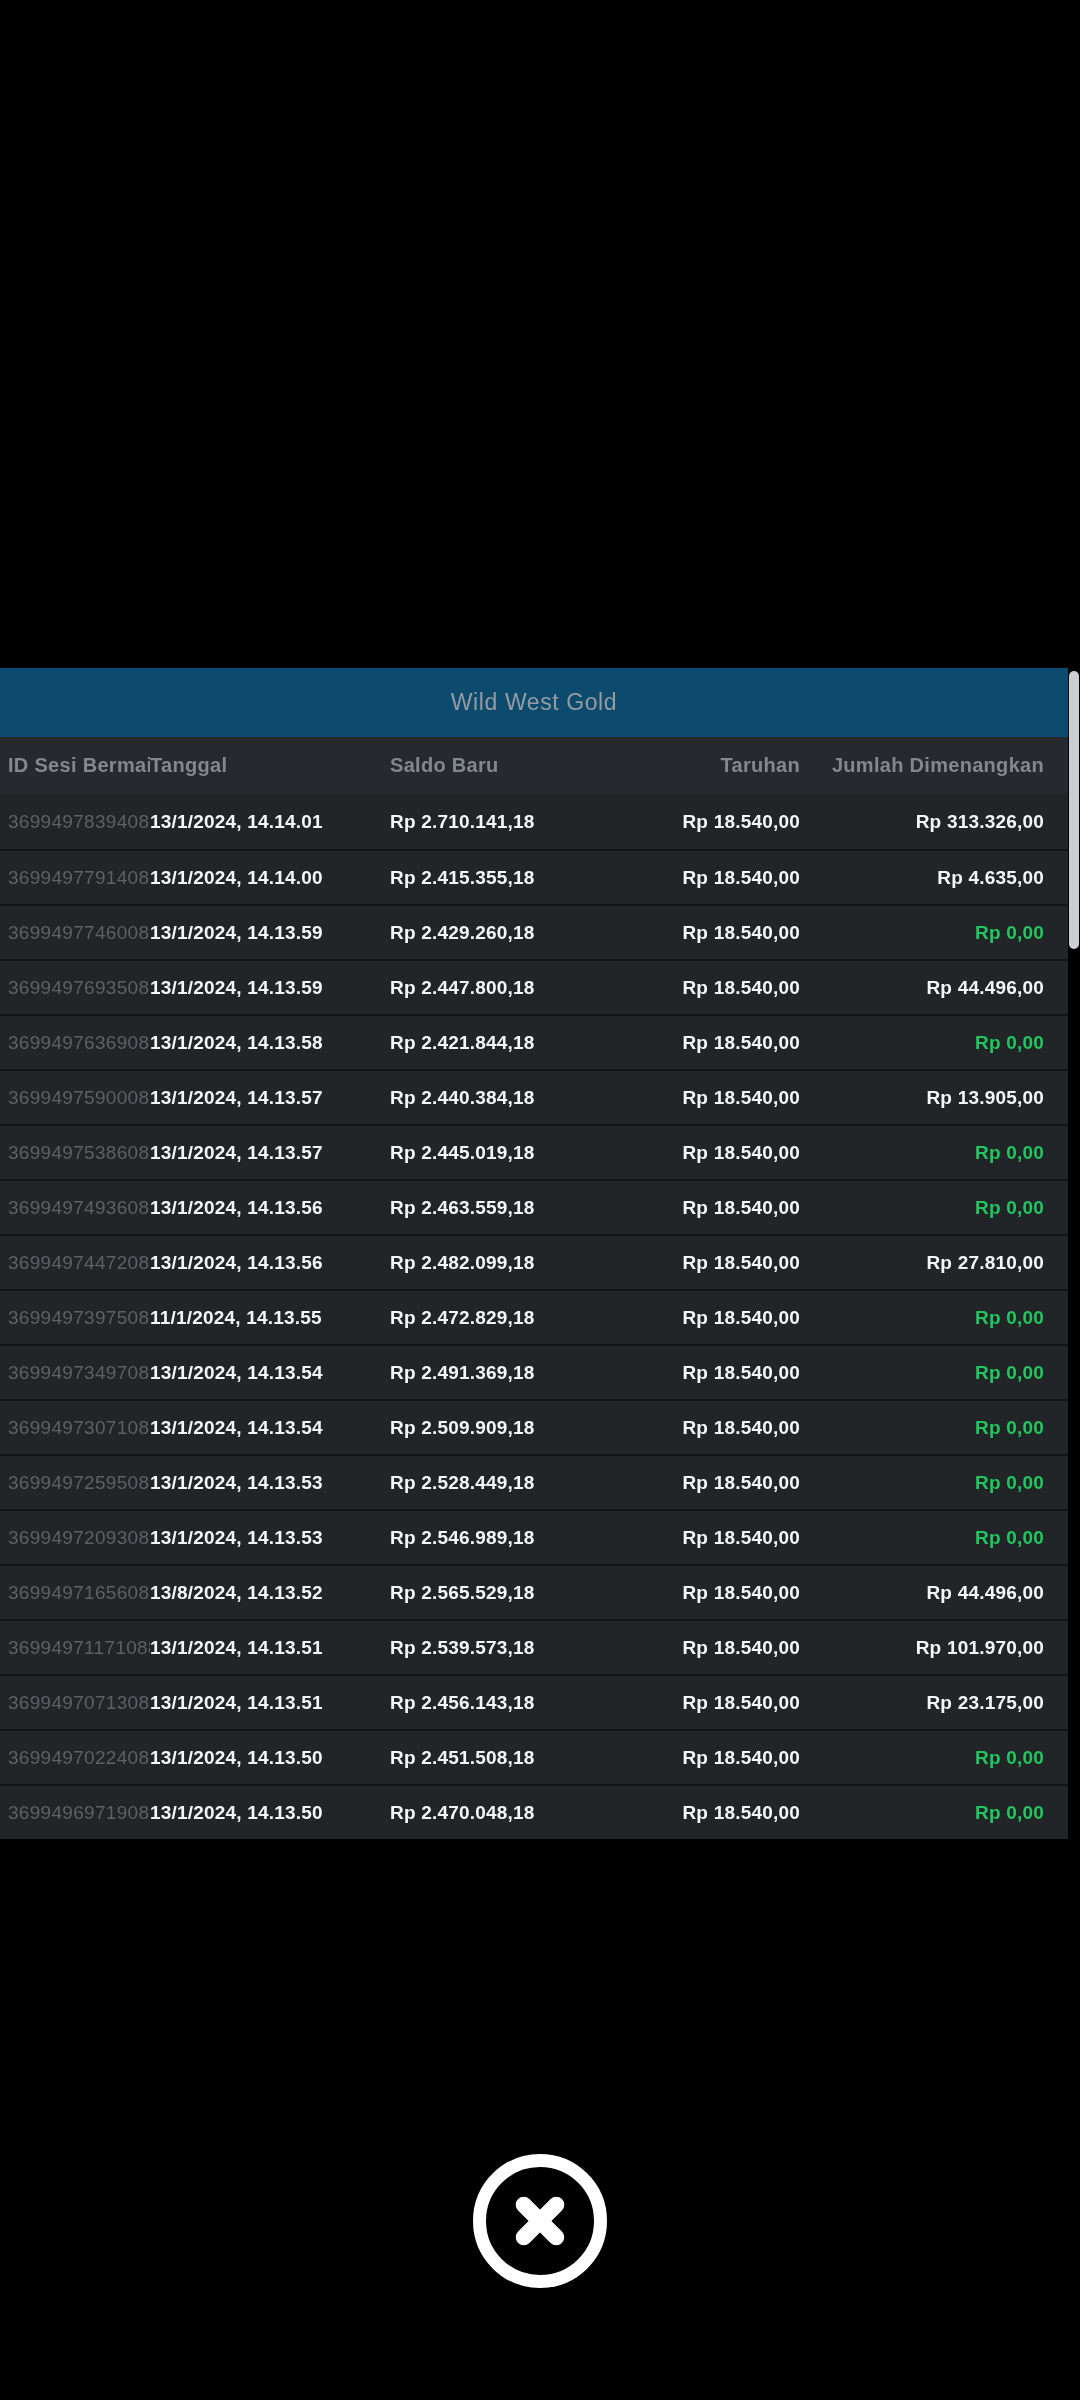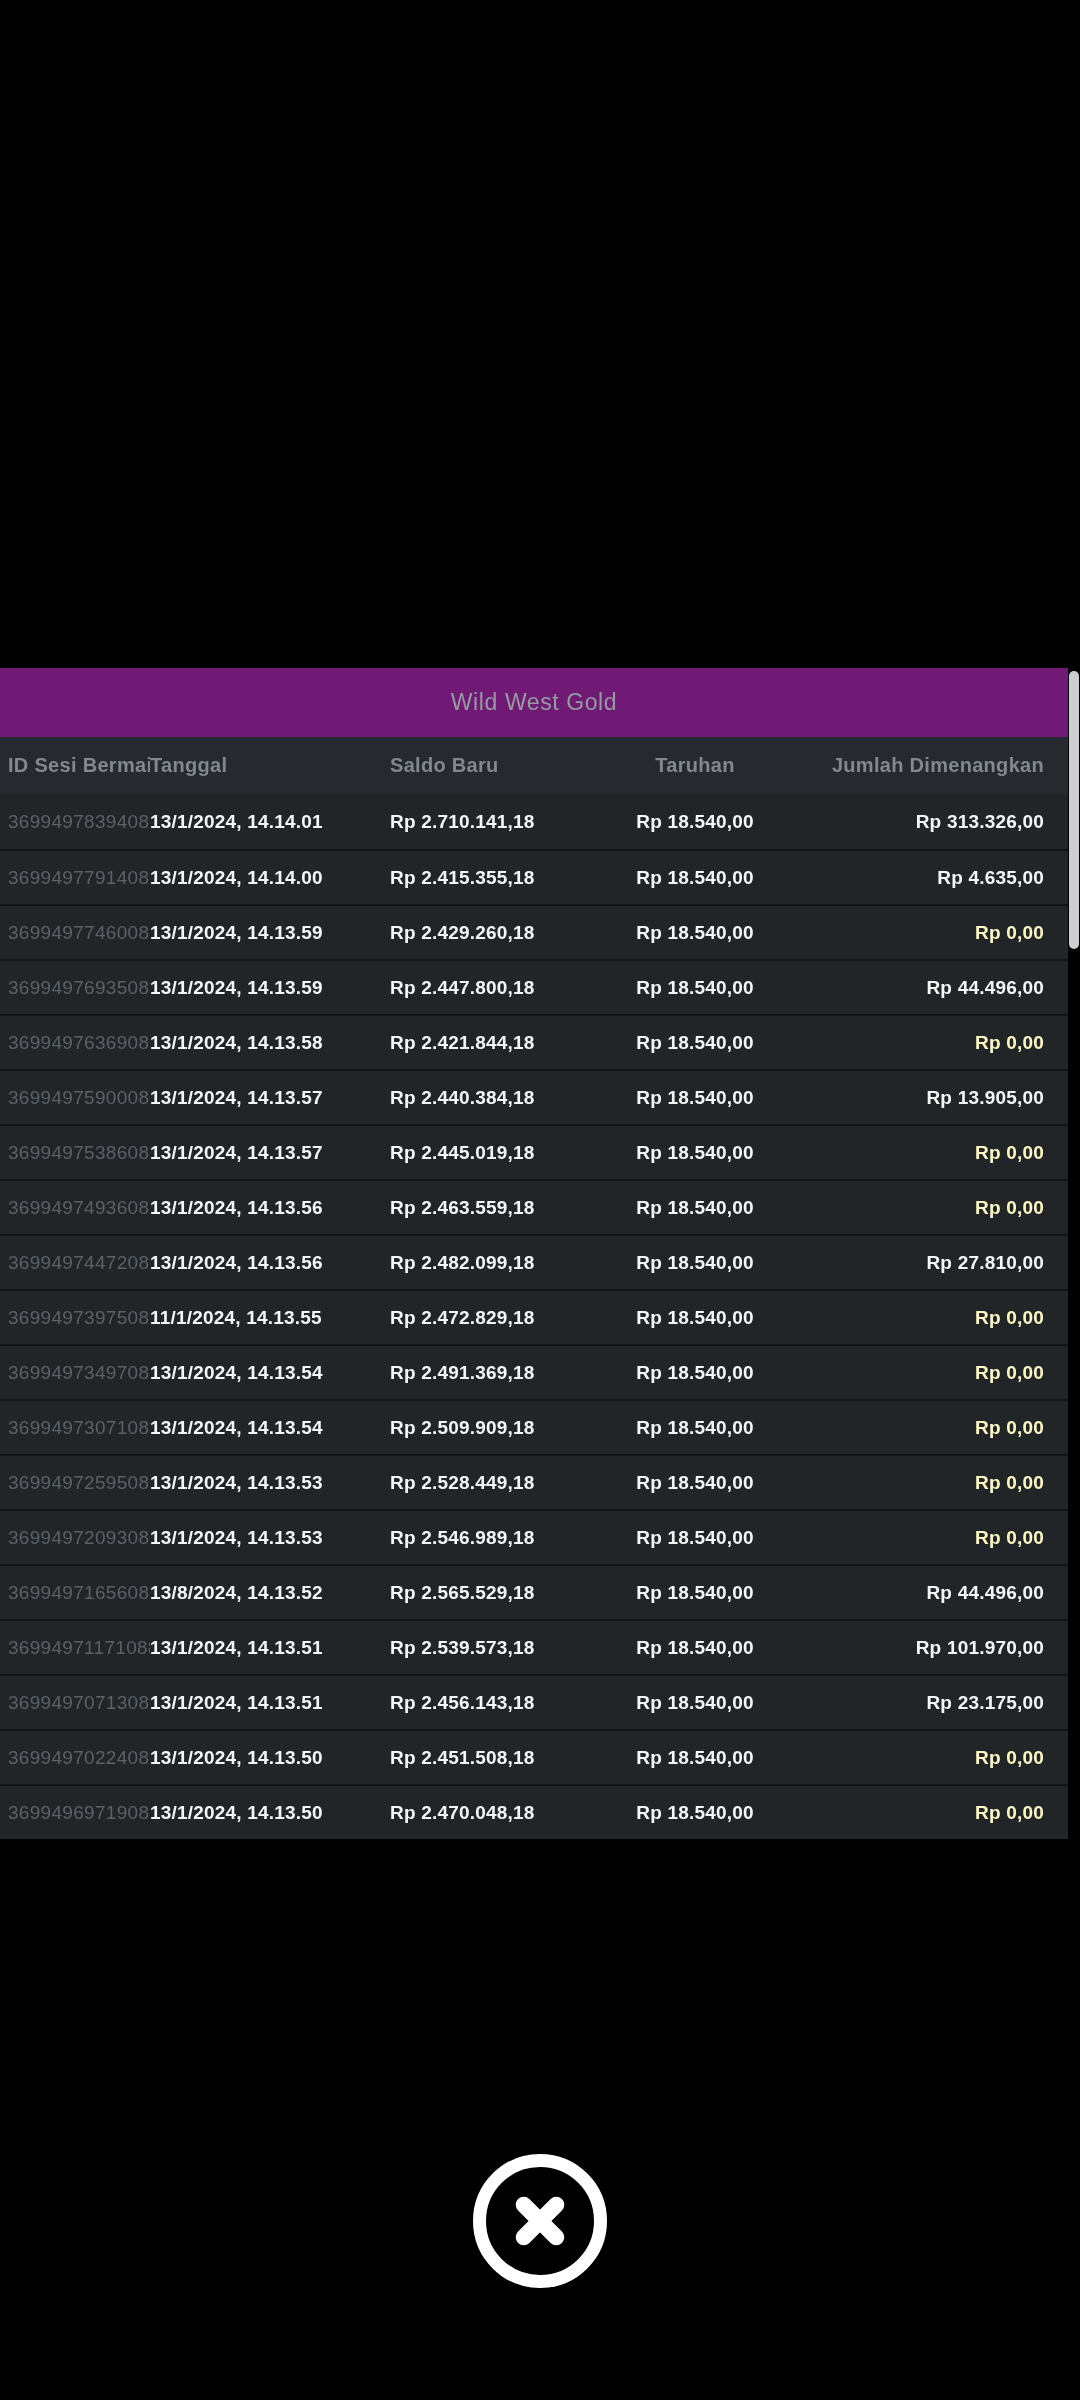--- a/index.html
+++ b/index.html
@@ -10,21 +10,21 @@
     position: absolute; inset: 0; background: #000;
   }
 
   
   .panel {
     position: absolute; left: 0; top: 668px; width: 1080px; height: 1171px;
     background: #000;
   }
   .title-bar {
     position: absolute; left: 0; top: 0; width: 1068px; height: 69px;
-    background: #701a75;
+    background: #0c4a6e;
     display: flex; align-items: center; justify-content: center;
   }
   .title-bar span {
     color: #969ba1; font-size: 23px; font-weight: 500; letter-spacing: 0.6px;
   }
 
   .table-wrap { position: absolute; left: 0; top: 69px; width: 1068px; }
 
   .grid-row {
     display: grid;
@@ -41,29 +41,29 @@
   .data-row {
     height: 55px; background: #212528;
     border-top: 2px solid #121518;
   }
   .data-row:first-child { border-top: none; }
 
   .cell { white-space: nowrap; overflow: hidden; }
   .c-id   { text-align: left;  padding-left: 8px;  }
   .c-date { text-align: left; }
   .c-balance { text-align: left; }
-  .c-bet  { text-align: center; }
+  .c-bet  { text-align: right; }
   .c-win  { text-align: right; padding-right: 24px; }
 
   .data-row .c-id { color: #5b6166; font-size: 19px; font-weight: 400; letter-spacing: 0.3px; }
   .data-row .c-date,
   .data-row .c-balance,
   .data-row .c-bet,
   .data-row .c-win { color: #f4f6f7; font-size: 19px; font-weight: 700; letter-spacing: 0.2px; }
-  .data-row .c-win.zero { color: #fef9c3; }
+  .data-row .c-win.zero { color: #22c55e; }
 
   
   .scroll-track {
     position: absolute; right: 0; top: 0; width: 12px; height: 1171px;
     background: #000;
   }
   .scroll-thumb {
     position: absolute; right: 1px; top: 3px; width: 10px; height: 278px;
     background: #ccced0; border-radius: 5px;
     cursor: pointer;

